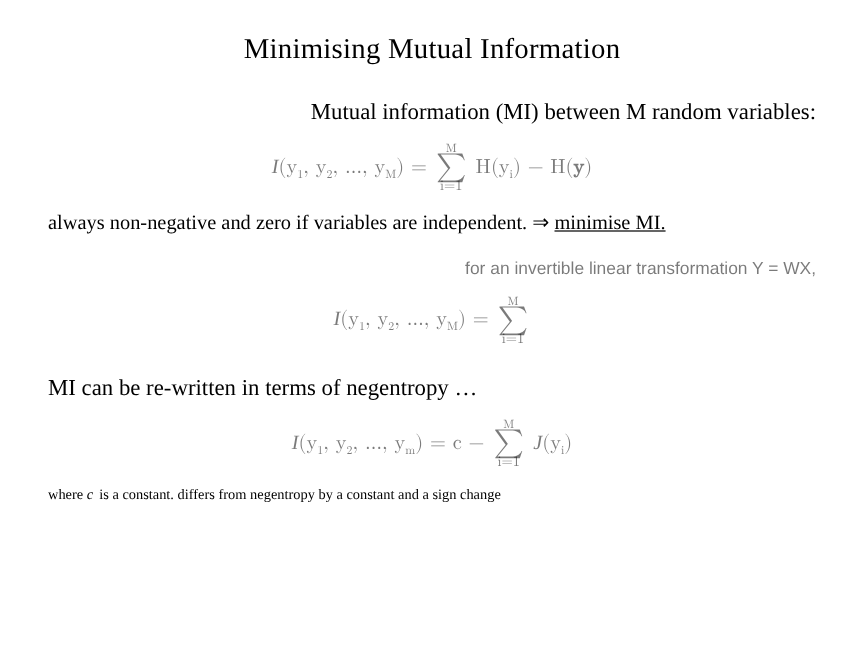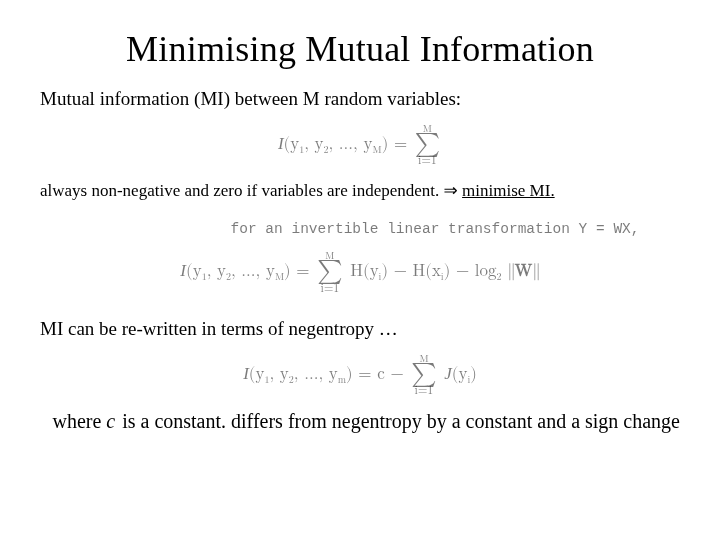--- a/index.html
+++ b/index.html
@@ -4,30 +4,31 @@
   <style>
     * { margin: 0; padding: 0; box-sizing: border-box; }
     html, body { width: 720px; height: 540px; overflow: hidden; }
     body {
       background: #ffffff;
       font-family: "Times New Roman", Times, serif;
       color: #000;
       padding: 28px 40px 20px 40px;
     }
     .title {
-      font-size: 36px;
+      font-size: 24px;
       font-weight: normal;
       text-align: center;
-      margin-bottom: 18px;
+      margin-bottom: 28px;
       letter-spacing: 0.2px;
     }
     .subtitle {
       font-size: 19px;
       font-weight: normal;
       margin-bottom: 10px;
+      text-align: right;
     }
     .eq-block {
       text-align: center;
       margin: 12px auto;
       padding: 2px 0;
     }
     .eq-img {
       display: inline-block;
       font-family: "Cambria Math", "Latin Modern Math", "STIX", "Times New Roman", serif;
       color: rgba(0,0,0,0.55);
@@ -41,23 +42,22 @@
       margin-bottom: 20px;
     }
     .note .arrow { font-family: "Cambria Math", serif; }
     .note .ul { text-decoration: underline; }
     .mi-line {
       font-size: 19px;
       margin-top: 22px;
       margin-bottom: 8px;
     }
     .caption {
-      font-size: 20px;
+      font-size: 12px;
       margin-top: 10px;
-      text-align: right;
     }
     .caption .ital-c { font-style: italic; padding-right: 2px; }
     
     .math-inline { white-space: nowrap; }
     .math-sum {
       display: inline-block;
       position: relative;
       vertical-align: middle;
       text-align: center;
       margin: 0 2px;
@@ -65,59 +65,59 @@
     .math-sum .top { font-size: 10px; display:block; line-height:1; }
     .math-sum .sigma { font-size: 24px; display:block; line-height:0.85; }
     .math-sum .bot { font-size: 12px; display:block; line-height:1; }
     .sub { font-size: 10px; vertical-align: sub; }
     .calI { font-family: "Brush Script MT","Lucida Handwriting","URW Chancery L",cursive; font-style: italic; }
     .calJ { font-family: "Brush Script MT","Lucida Handwriting","URW Chancery L",cursive; font-style: italic; }
     .gray-eq { color: rgba(0,0,0,0.52); }
     .eq-small-caption {
       font-size: 14.5px;
       color: rgba(0,0,0,0.52);
-      text-align: center;
+      text-align: right;
       margin: 6px 0 4px 150px;
-      font-family: Liberation Mono, monospace;
+      font-family: Liberation Sans, sans-serif;
     }
     .norm { letter-spacing: -1px; }
   </style>
 </head>
 <body>
 
 <h1 class="title">Minimising Mutual Information</h1>
 
 <p class="subtitle">Mutual information (MI) between M random variables:</p>
 
 <div class="eq-block">
   <span class="eq-img gray-eq math-inline">
     <span class="calI">I</span><span>(y<span class="sub">1</span>, y<span class="sub">2</span>, …, y<span class="sub">M</span>) = </span>
     <span class="math-sum">
       <span class="top">M</span>
       <span class="sigma">∑</span>
       <span class="bot">i=1</span>
     </span>
+    <span> H(y<span class="sub">i</span>) − H(<b>y</b>)</span>
   </span>
 </div>
 
 <p class="note">
   <span>always non-negative and zero if variables are independent.</span><span class="arrow"> ⇒ </span><span class="ul">minimise MI.</span>
 </p>
 
 <div class="eq-small-caption">for an invertible linear transformation  Y = WX,</div>
 
 <div class="eq-block">
   <span class="eq-img gray-eq math-inline">
     <span class="calI">I</span><span>(y<span class="sub">1</span>, y<span class="sub">2</span>, …, y<span class="sub">M</span>) = </span>
     <span class="math-sum">
       <span class="top">M</span>
       <span class="sigma">∑</span>
       <span class="bot">i=1</span>
     </span>
-    <span> H(y<span class="sub">i</span>) − H(x<span class="sub">i</span>) − log<span class="sub">2</span> <span class="norm">∥</span><b>W</b><span class="norm">∥</span></span>
   </span>
 </div>
 
 <p class="mi-line">MI can be re-written in terms of negentropy …</p>
 
 <div class="eq-block">
   <span class="eq-img gray-eq math-inline">
     <span class="calI">I</span><span>(y<span class="sub">1</span>, y<span class="sub">2</span>, …, y<span class="sub">m</span>) = c − </span>
     <span class="math-sum">
       <span class="top">M</span>

